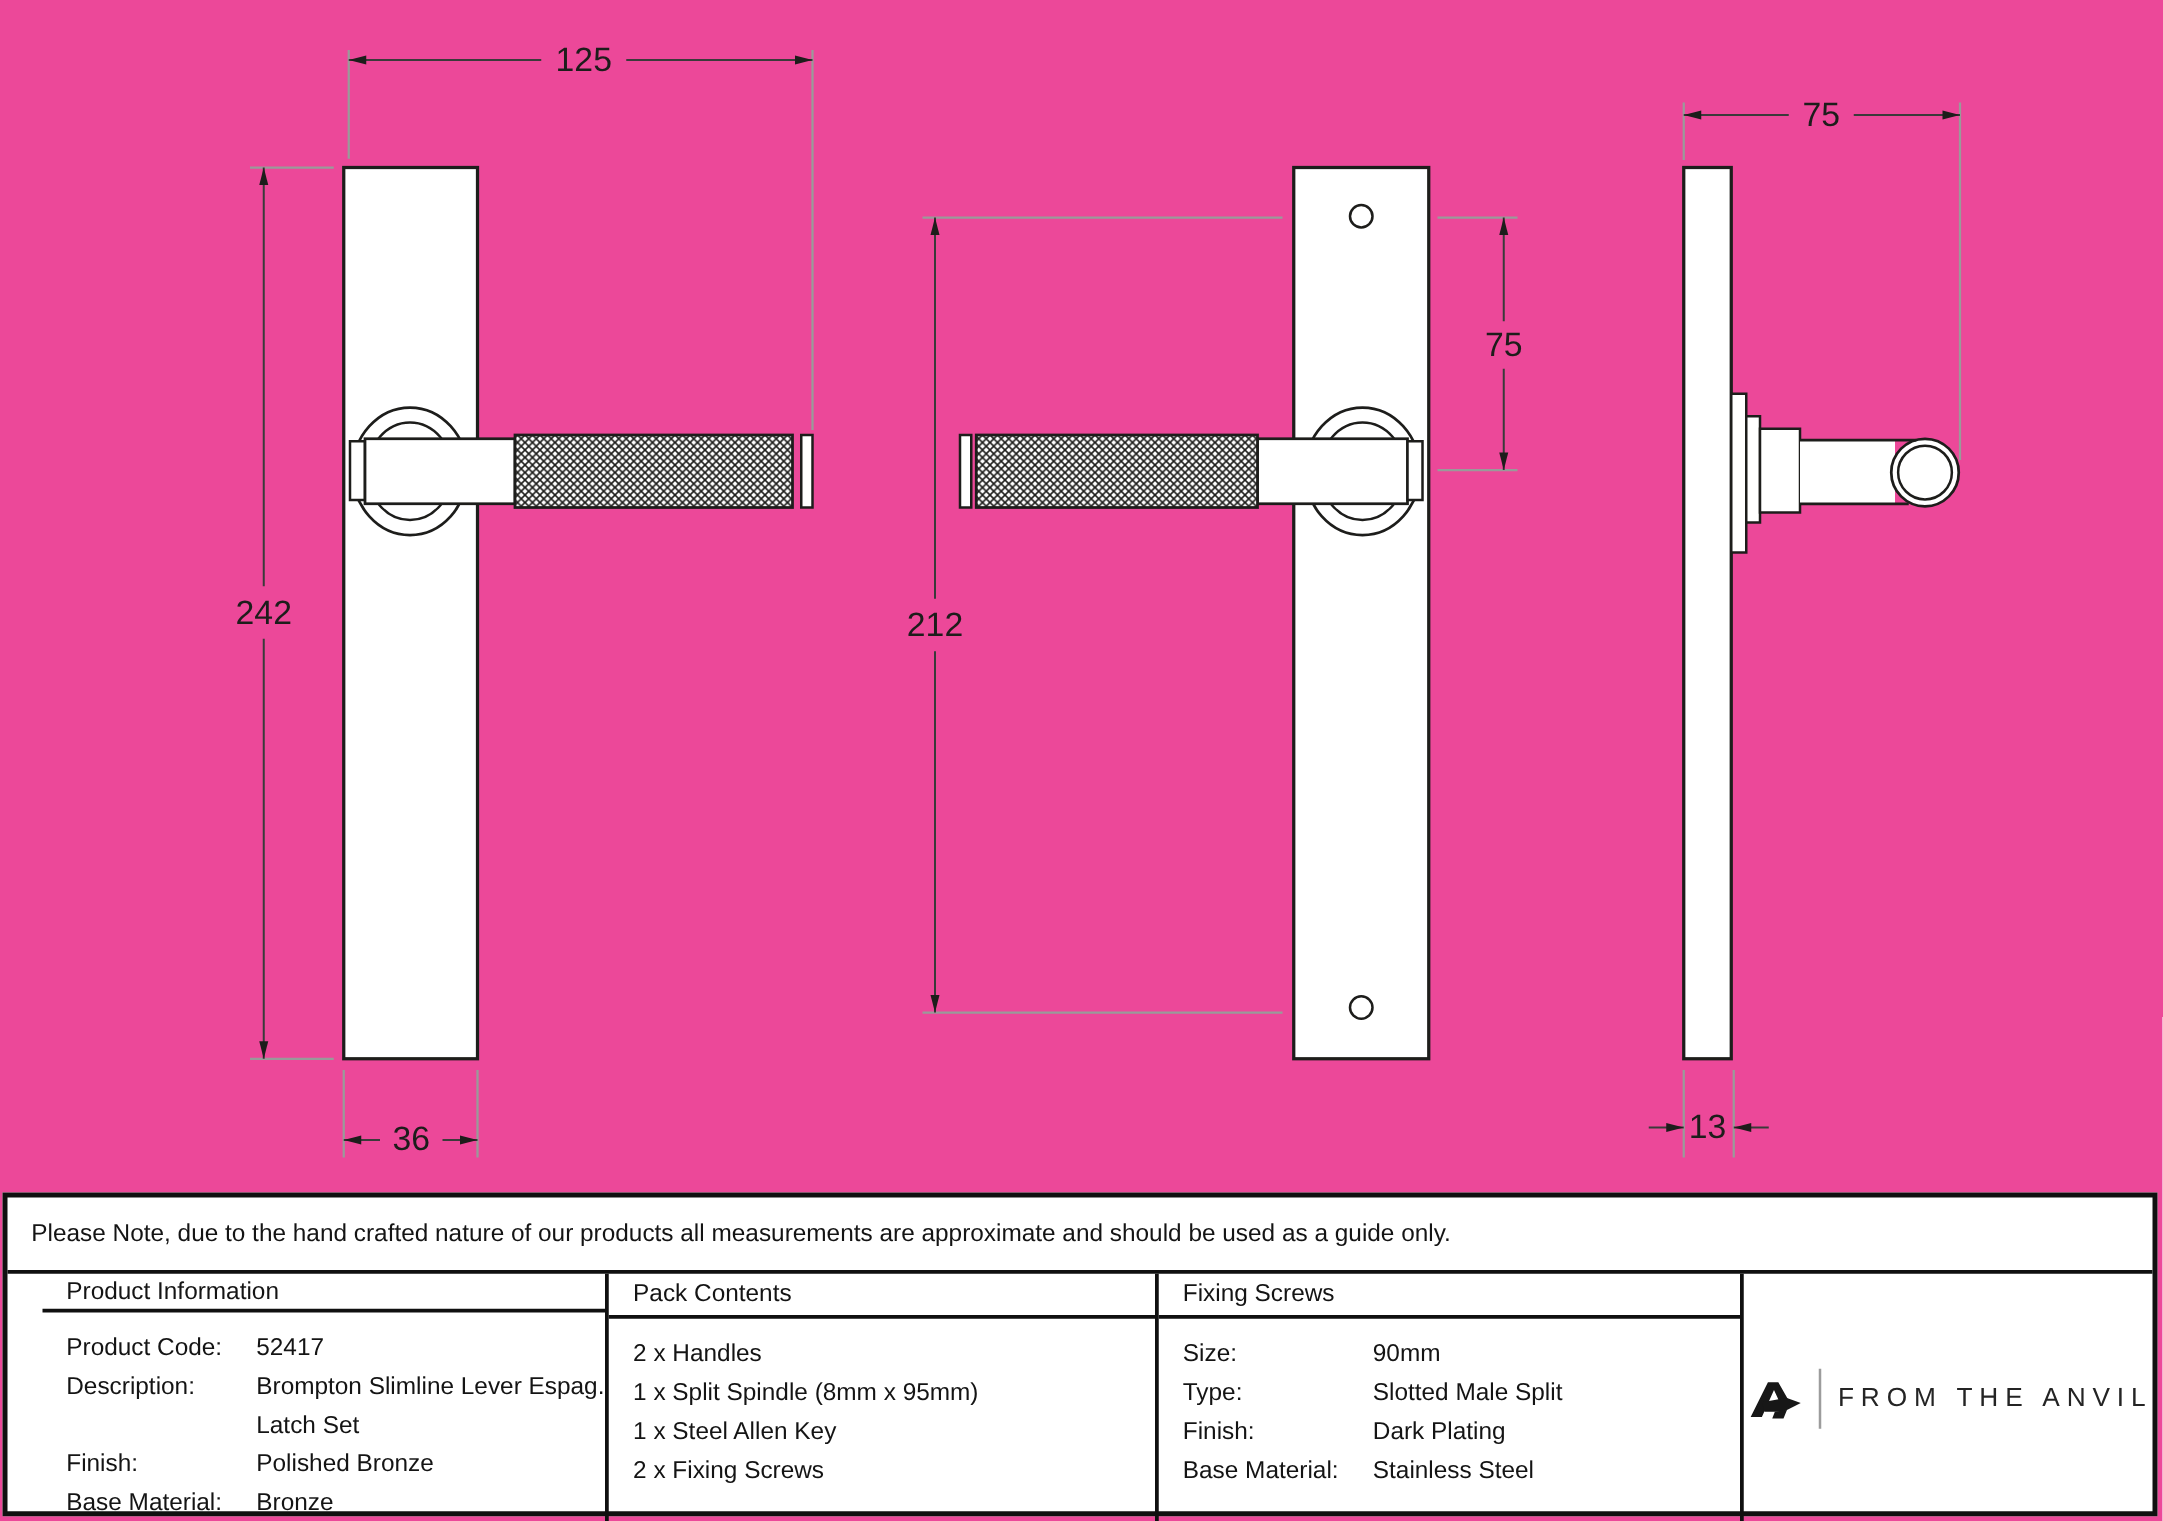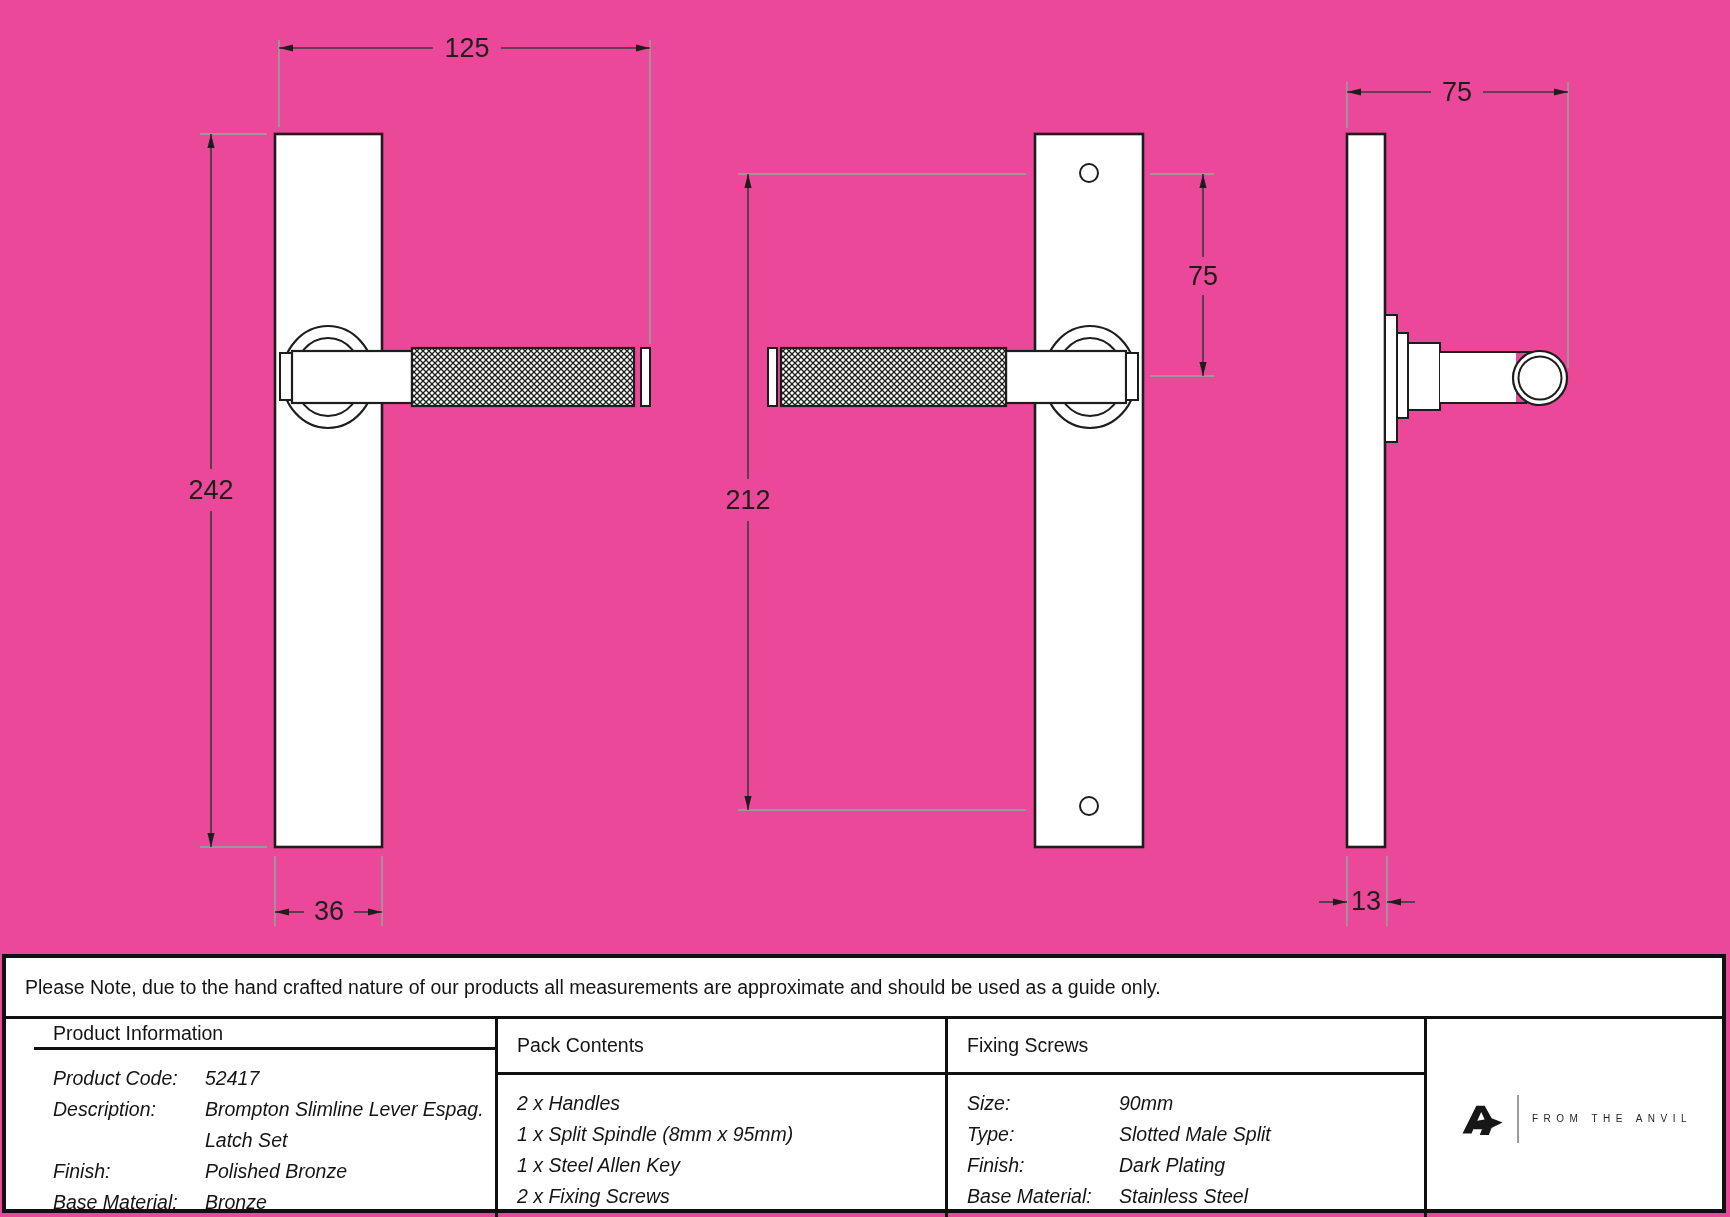--- a/index.html
+++ b/index.html
@@ -20,31 +20,31 @@
     display:flex;align-items:center;padding-left:19px;
     font-size:19.5px;
   }
   .cols{display:flex;height:199px;}
   .col{box-sizing:border-box;border-right:3px solid #101010;display:flex;flex-direction:column;}
   .col.product{width:492px;padding-left:28px;}
   .col.pack{width:450px;}
   .col.fixing{width:479px;}
   .col.logo{flex:1;border-right:none;align-items:center;justify-content:center;flex-direction:row;gap:13px;}
   .col-header{
-    height:56px;box-sizing:border-box;border-bottom:3px solid #101010;
+    height:36px;box-sizing:border-box;border-bottom:3px solid #101010;
     display:flex;align-items:center;padding-left:19px;font-size:19.5px;
   }
-  .col-body{padding:13px 0 0 19px;font-size:19.5px;line-height:31px;font-style:italic;}
+  .col-body{padding:13px 0 0 19px;font-size:19.5px;line-height:31px;}
   .kv-row{display:flex;}
   .kv-label{width:152px;flex:0 0 152px;}
   .kv-value{max-width:300px;}
   .fixing .kv-value{max-width:300px;}
   .pc-item{white-space:nowrap;}
   .logo-divider{width:2px;height:48px;background:#9c9c9c;}
-  .logo-text{font-size:10px;letter-spacing:5.5px;color:#242424;white-space:nowrap;}
+  .logo-text{font-size:21px;letter-spacing:5.5px;color:#242424;white-space:nowrap;}
 </style>
 </head>
 <body>
 
 <div class="canvas">
 
   <svg class="drawing-area" width="1730" height="954" viewBox="0 0 1730 954">
     <defs>
       <pattern id="knurl" width="6" height="6" patternUnits="userSpaceOnUse">
         <rect width="6" height="6" fill="#ffffff"></rect>

